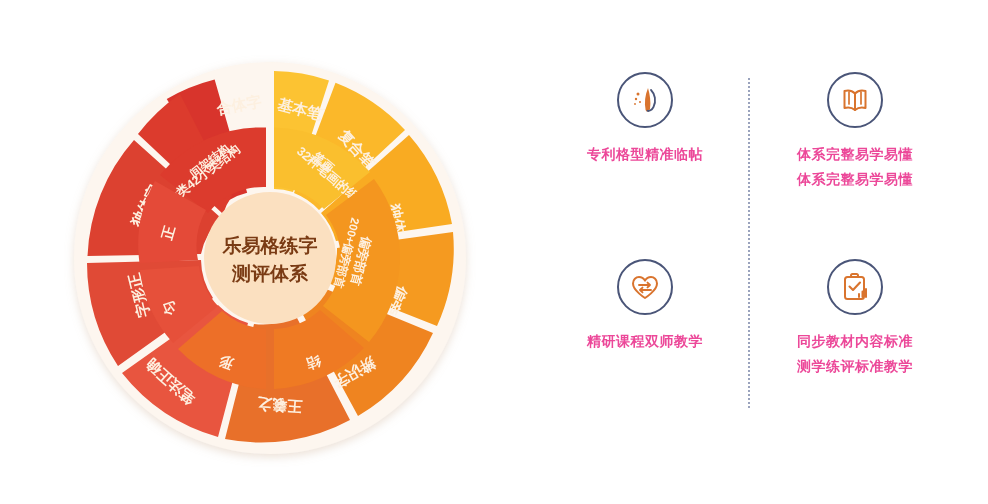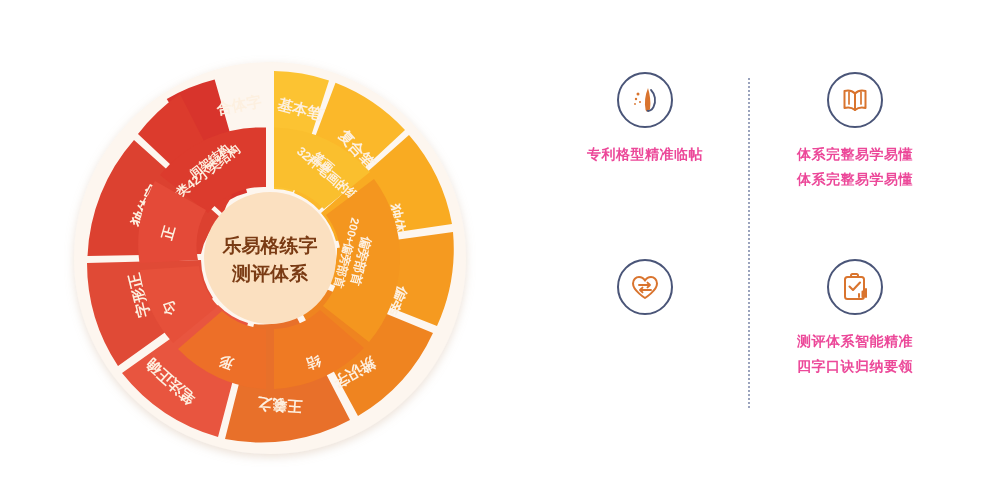--- a/index.html
+++ b/index.html
@@ -191,29 +191,30 @@
     </div>
 
     <div class="feature">
       <div class="feature-icon">
         <svg width="34" height="34" viewBox="0 0 34 34" fill="none">
           <path d="M17 28 C17 28 5 20.5 5 13.5 C5 9.5 8 7 11 7 C13.6 7 15.8 8.6 17 10.6 C18.2 8.6 20.4 7 23 7 C26 7 29 9.5 29 13.5 C29 20.5 17 28 17 28 Z" stroke="#d9742e" stroke-width="2" stroke-linejoin="round" fill="none"></path>
           <path d="M11 15 L22 15 M19.5 12.6 L22 15 L19.5 17.4" stroke="#d9742e" stroke-width="1.9" stroke-linecap="round" stroke-linejoin="round" fill="none"></path>
           <path d="M23 20 L12 20 M14.5 17.6 L12 20 L14.5 22.4" stroke="#d9742e" stroke-width="1.9" stroke-linecap="round" stroke-linejoin="round" fill="none"></path>
         </svg>
       </div>
+      <div class="feature-line">精研课程双师教学</div>
     </div>
 
     <div class="feature">
       <div class="feature-icon">
         <svg width="34" height="34" viewBox="0 0 34 34" fill="none">
           <rect x="7" y="7" width="19" height="22" rx="2.5" stroke="#d9742e" stroke-width="2" fill="none"></rect>
           <path d="M13 7 L13 5.5 A1.5 1.5 0 0 1 14.5 4 L18.5 4 A1.5 1.5 0 0 1 20 5.5 L20 7" stroke="#d9742e" stroke-width="2" stroke-linejoin="round" fill="none"></path>
           <path d="M11.5 16.5 L15 20 L22 12.5" stroke="#d9742e" stroke-width="2.1" stroke-linecap="round" stroke-linejoin="round" fill="none"></path>
           <path d="M21 27 L21 24 M24.5 27 L24.5 21.5 M28 27 L28 19" stroke="#d9742e" stroke-width="2" stroke-linecap="round"></path>
         </svg>
       </div>
-      <div class="feature-line">测评体系智能精准</div>
-      <div class="feature-line">四字口诀归纳要领</div>
+      <div class="feature-line">同步教材内容标准</div>
+      <div class="feature-line">测学练评标准教学</div>
     </div>
 
   </div>
 </div>
 
 </body></html>

